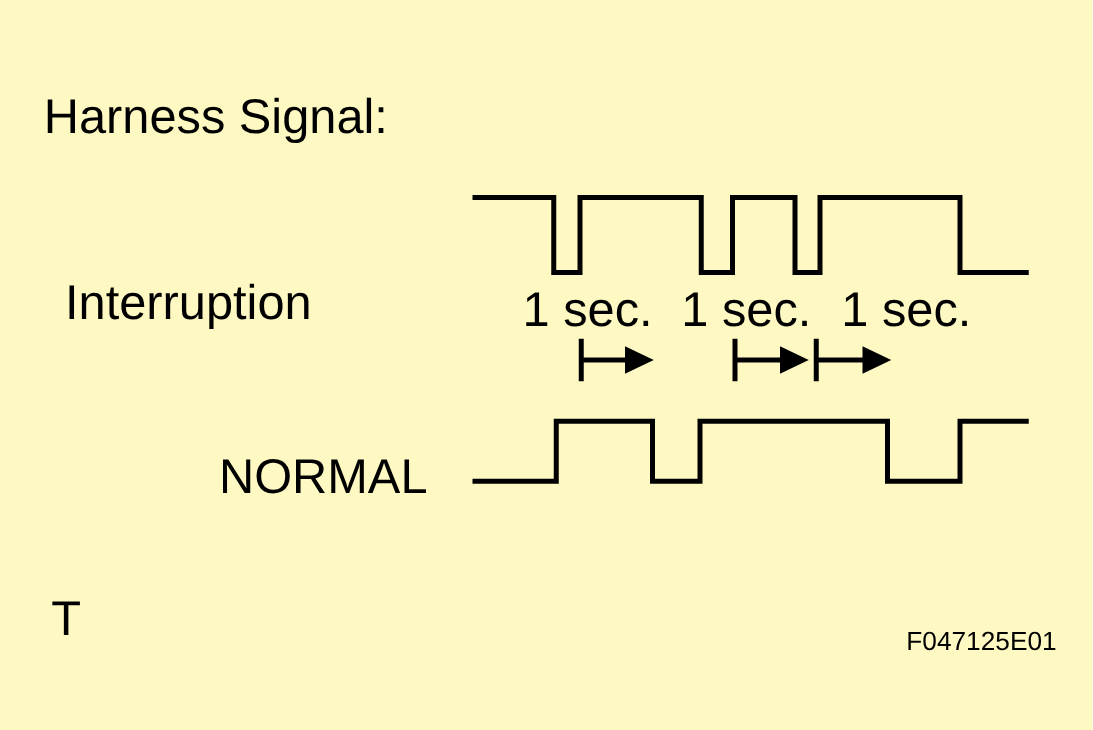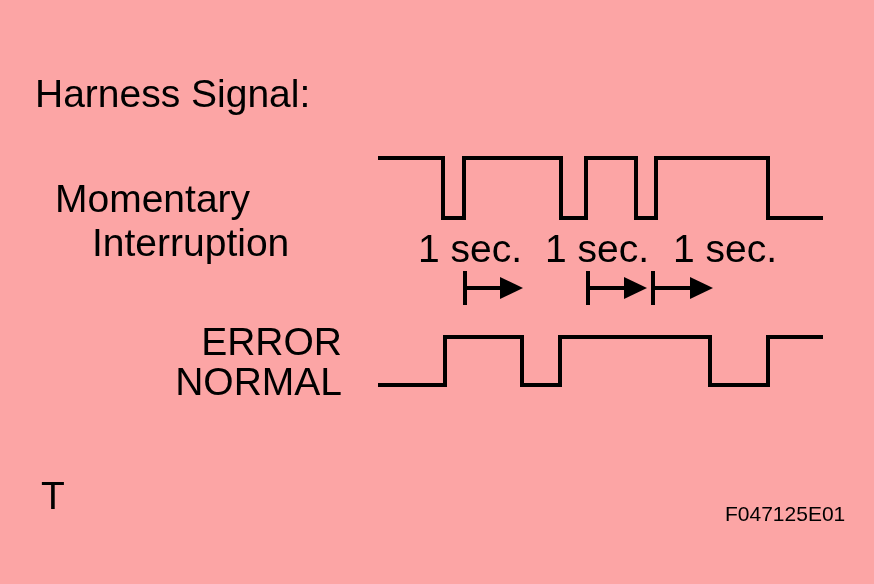--- a/index.html
+++ b/index.html
@@ -1,40 +1,40 @@
 <!DOCTYPE html>
 <html><head>
 <meta charset="utf-8">
 <style>
   html, body { margin: 0; padding: 0; }
   body { background: #ffffff; }
   #stage {
     position: relative;
     width: 874px;
     height: 584px;
-    background: #fca5a5;
+    background: #fef9c3;
     overflow: hidden;
     font-family: "Liberation Sans", sans-serif;
   }
   #diagram-svg {
     position: absolute;
     left: 0; top: 0;
     width: 874px; height: 584px;
   }
   .txt {
     position: absolute;
     color: #000000;
     font-size: 39px;
     line-height: 1;
     white-space: nowrap;
   }
   .heading        { left: 35px;  top: 74px;  }
   .ok-label       { left: 292px; top: 141px; }
   .momentary      { left: 55px;  top: 179px; }
-  .interruption   { left: 52px;  top: 223px; margin-left: 40px; }
+  .interruption   { left: 52px;  top: 223px; }
   .sec-label      { top: 229px; text-align: right; }
   .sec-1          { left: 418px; }
   .sec-2          { left: 545px; }
   .sec-3          { left: 673px; }
   .error-label    { right: 532px; top: 322px; text-align: right; }
   .normal-label   { right: 532px; top: 362px; text-align: right; }
   .tester-heading { left: 58px;  top: 417px; }
   .truncated-t    { left: 41px;  top: 476px; }
   .figure-code    { left: 725px; top: 487px; font-size: 21px; margin-top: 16px; }
 </style>
@@ -59,31 +59,29 @@
       <g>
         <line x1="653" x2="653" y1="271" y2="305" stroke="#000000" stroke-width="4"></line>
         <line x1="653" x2="694" y1="288" y2="288" stroke="#000000" stroke-width="4"></line>
         <polygon points="690,277 690,299 713,288" fill="#000000"></polygon>
       </g>
     </svg>
 
   <div class="txt heading">Harness Signal:</div>
 
 
-  <div class="txt momentary">Momentary</div>
 
   <div class="txt interruption">Interruption</div>
 
   <div class="txt sec-label sec-1">1 sec.</div>
 
   <div class="txt sec-label sec-2">1 sec.</div>
 
   <div class="txt sec-label sec-3">1 sec.</div>
 
-  <div class="txt error-label">ERROR</div>
 
   <div class="txt normal-label">NORMAL</div>
 
 
   <div class="txt truncated-t">T</div>
 
   <div class="txt figure-code">F047125E01</div>
 
 </div>
 

